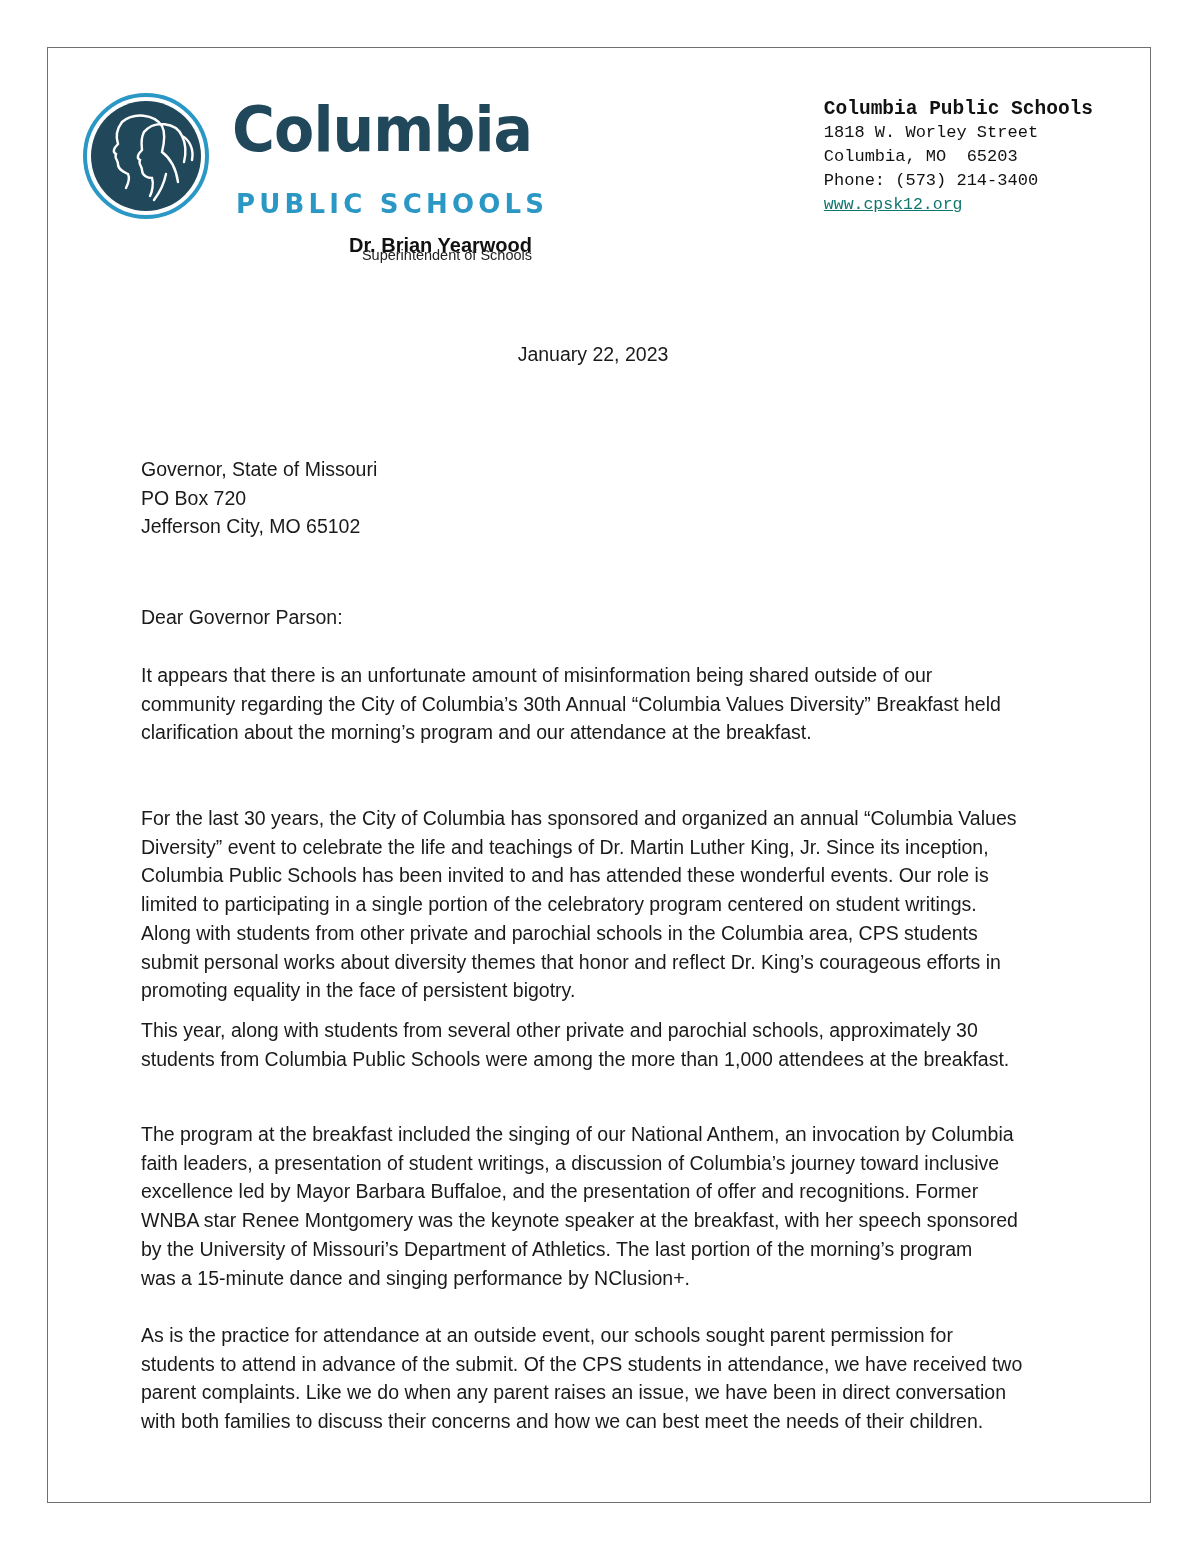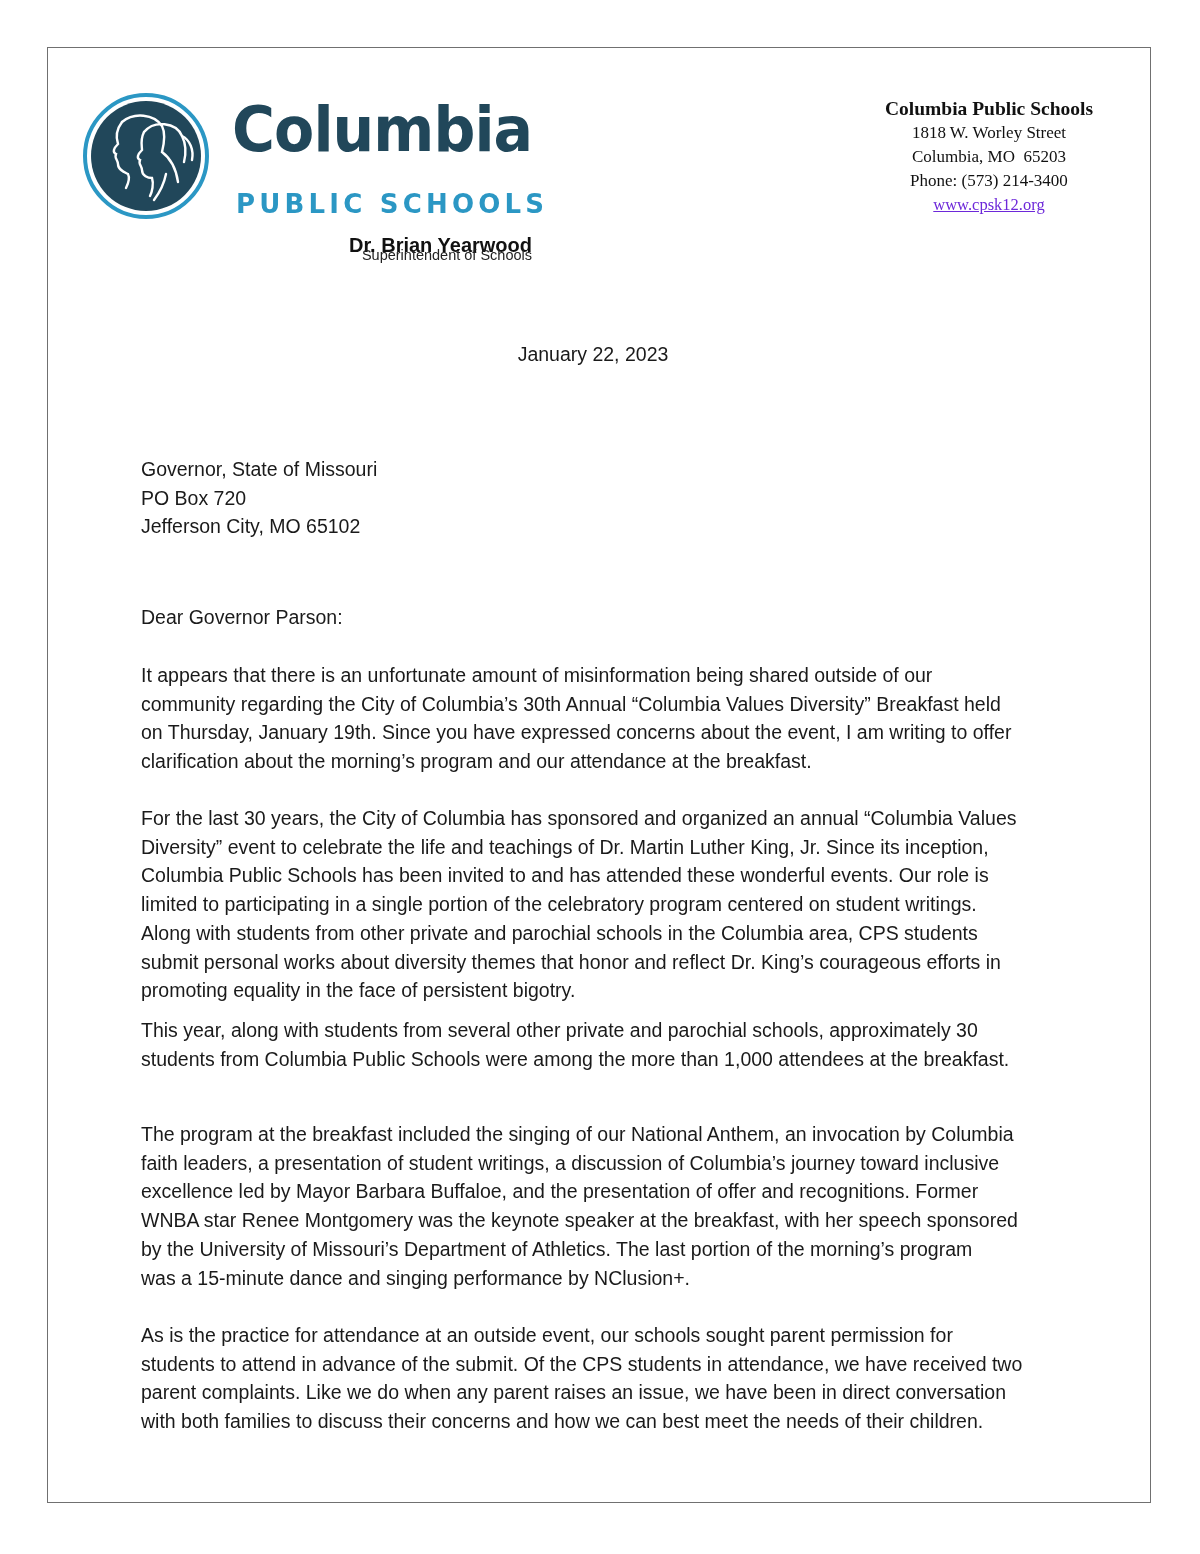--- a/index.html
+++ b/index.html
@@ -75,39 +75,39 @@
       font-family: "Liberation Sans", sans-serif;
       font-size: 14.5px;
       color: #222;
       white-space: nowrap;
     }
     
     .org-block {
       position: absolute;
       right: 107px;
       top: 97px;
-      text-align: center;
-      font-family: Liberation Serif, serif;
+      text-align: left;
+      font-family: Liberation Mono, monospace;
       color: #111;
     }
     .org-name {
       font-weight: bold;
       font-size: 19.5px;
       line-height: 24px;
       white-space: nowrap;
     }
     .org-line {
       font-size: 17px;
       line-height: 24px;
       white-space: nowrap;
     }
     .org-link {
       font-size: 16.5px;
       line-height: 24px;
-      color: #6d28d9;
+      color: #0f766e;
       text-decoration: underline;
       white-space: nowrap;
     }
     
     .date {
       position: absolute;
       left: 141px;
       width: 900px;
       top: 342px;
       text-align: center;
@@ -172,21 +172,20 @@
   <span class="line">Governor, State of Missouri</span>
   <span class="line">PO Box 720</span>
   <span class="line">Jefferson City, MO 65102</span>
 </div>
 
 <div class="body-text salutation">Dear Governor Parson:</div>
 
 <div class="body-text p1">
   <span class="line">It appears that there is an unfortunate amount of misinformation being shared outside of our</span>
   <span class="line">community regarding the City of Columbia’s 30th Annual “Columbia Values Diversity” Breakfast held</span>
-  <span class="line">on Thursday, January 19th. Since you have expressed concerns about the event, I am writing to offer</span>
   <span class="line">clarification about the morning’s program and our attendance at the breakfast.</span>
 </div>
 
 <div class="body-text p2">
   <span class="line">For the last 30 years, the City of Columbia has sponsored and organized an annual “Columbia Values</span>
   <span class="line">Diversity” event to celebrate the life and teachings of Dr. Martin Luther King, Jr. Since its inception,</span>
   <span class="line">Columbia Public Schools has been invited to and has attended these wonderful events. Our role is</span>
   <span class="line">limited to participating in a single portion of the celebratory program centered on student writings.</span>
   <span class="line">Along with students from other private and parochial schools in the Columbia area, CPS students</span>
   <span class="line">submit personal works about diversity themes that honor and reflect Dr. King’s courageous efforts in</span>

